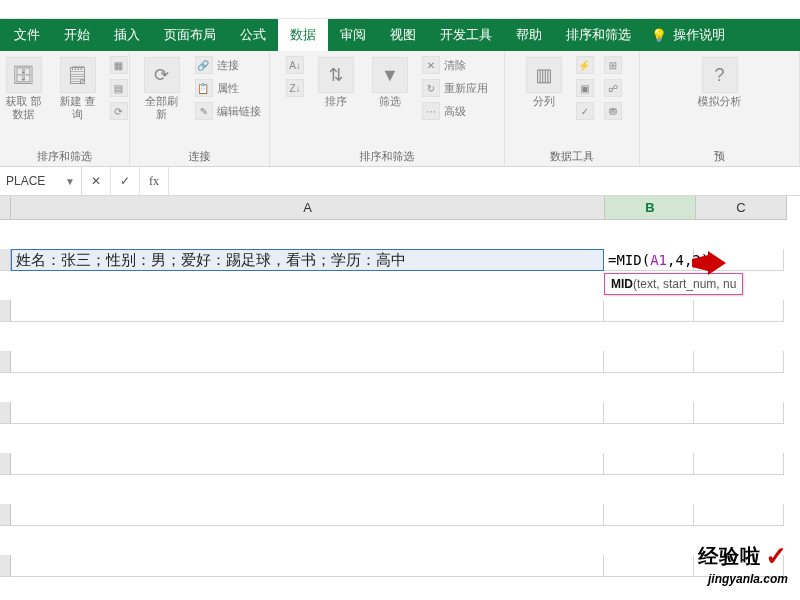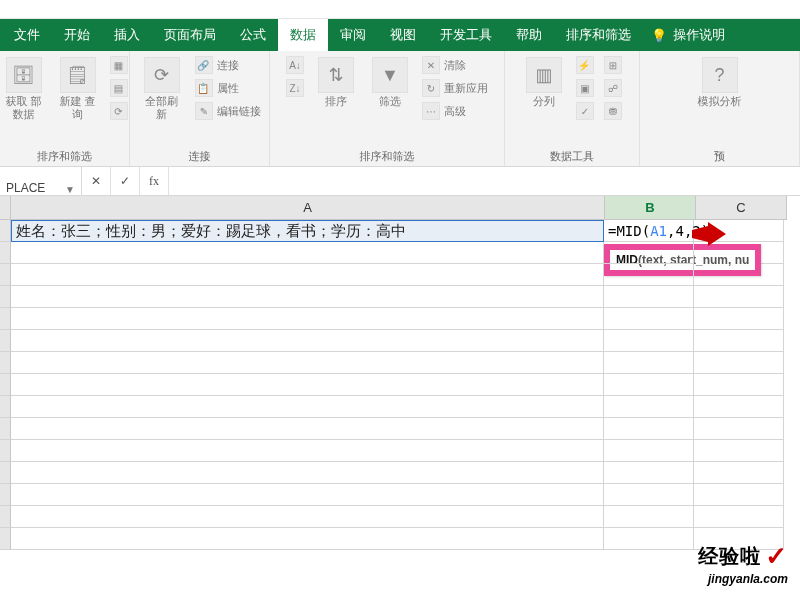--- a/index.html
+++ b/index.html
@@ -19,49 +19,49 @@
   .group-body{display:flex;align-items:flex-start;flex:1;gap:6px;}
   .group-label{font-size:11px;color:#666;padding-top:2px;}
   .bigbtn{display:flex;flex-direction:column;align-items:center;justify-content:flex-start;color:#777;padding:2px 4px;min-width:40px;cursor:default;}
   .bigbtn .ico{width:34px;height:34px;background:#eaeaea;border:1px solid #e0e0e0;margin-bottom:2px;display:flex;align-items:center;justify-content:center;font-size:18px;color:#888;}
   .bigbtn .lbl{font-size:11px;text-align:center;line-height:13px;color:#777;}
   .btn-col{display:flex;flex-direction:column;gap:3px;}
   .smallbtn{display:flex;align-items:center;color:#777;font-size:11px;gap:4px;padding:1px 2px;white-space:nowrap;cursor:default;}
   .smallbtn .sico{width:16px;height:16px;background:#eaeaea;border:1px solid #e0e0e0;display:flex;align-items:center;justify-content:center;font-size:10px;color:#888;}
   
   .formula-row{height:28px;display:flex;align-items:center;border-bottom:1px solid #d8d8d8;}
-  .namebox{width:82px;border-right:1px solid #d8d8d8;height:100%;display:flex;align-items:flex-end;padding-left:6px;box-sizing:border-box;font-size:12px;color:#444;justify-content:space-between;}
+  .namebox{width:82px;border-right:1px solid #d8d8d8;height:100%;display:flex;align-items:center;padding-left:6px;box-sizing:border-box;font-size:12px;color:#444;justify-content:space-between;}
   .namebox .dd{color:#777;margin-right:6px;font-size:10px;}
   .fbtns{display:flex;align-items:center;height:100%;}
   .fbtn{width:28px;height:100%;display:flex;align-items:center;justify-content:center;color:#555;border-right:1px solid #e1e1e1;cursor:pointer;font-family:"Segoe UI Symbol",Arial;}
   .fbtn.fx{font-family:serif;}
   .formula-input{flex:1;padding-left:8px;font-size:13px;color:#222;height:100%;display:flex;align-items:center;}
   
   .sheet-area{position:relative;}
   .cols{display:flex;height:24px;}
   .corner{width:10px;background:#e6e6e6;border-right:1px solid #c6c6c6;border-bottom:1px solid #c6c6c6;}
   .colhdr{flex:0 0 auto;background:#e6e6e6;border-right:1px solid #c6c6c6;border-bottom:1px solid #c6c6c6;display:flex;align-items:center;justify-content:center;font-size:13px;color:#333;}
   .colhdr.active{background:#d2e6d2;color:#107c41;font-weight:600;}
   .colA{width:593px;}
   .colB{width:90px;}
   .colC{width:90px;}
   .rows{display:flex;flex-direction:column;}
-  .row{display:flex;height:22px;}
+  .row{display:flex;height:22px;margin-top:29px;}
   .rowhdr{width:10px;background:#e6e6e6;border-right:1px solid #c6c6c6;border-bottom:1px solid #d4d4d4;}
   .cell{border-right:1px solid #d4d4d4;border-bottom:1px solid #d4d4d4;padding:0 4px;display:flex;align-items:center;font-size:14px;color:#222;box-sizing:border-box;overflow:visible;white-space:nowrap;}
   .cellA{width:593px;font-size:15px;}
   .cellB{width:90px;position:relative;}
   .cellC{width:90px;}
   .a1sel{background:#e8eef6;border:1px solid #3173c6;box-sizing:border-box;}
   .b1edit{font-family:Consolas,monospace;}
   .b1edit .fn{color:#000;}
-  .b1edit .ref{color:#3b82f6;}
+  .b1edit .ref{color:#a21caf;}
   .b1edit .sep{color:#000;}
   .cursor-bar{display:inline-block;width:1px;height:14px;background:#000;vertical-align:middle;}
-  .tooltip{position:absolute;top:24px;left:0;background:#fdfdfd;border:6px solid #ec4899;padding:3px 6px;font-size:12px;color:#555;white-space:nowrap;font-family:Arial,sans-serif;box-shadow:1px 1px 2px rgba(0,0,0,0.15);font-weight:bold;}
+  .tooltip{position:absolute;top:24px;left:0;background:#fdfdfd;border:1px solid #ec4899;padding:3px 6px;font-size:12px;color:#555;white-space:nowrap;font-family:Arial,sans-serif;box-shadow:1px 1px 2px rgba(0,0,0,0.15);}
   .tooltip b{color:#111;}
   
   .arrow{position:absolute;width:34px;height:28px;pointer-events:none;}
   
   .wm{position:absolute;right:12px;bottom:14px;text-align:right;color:#000;font-weight:bold;}
   .wm .cn{font-size:20px;letter-spacing:1px;display:inline-flex;align-items:center;}
   .wm .chk{color:#cc0000;font-size:26px;margin-left:4px;}
   .wm .en{font-size:12px;font-style:italic;font-weight:bold;}
 </style>
 </head>

